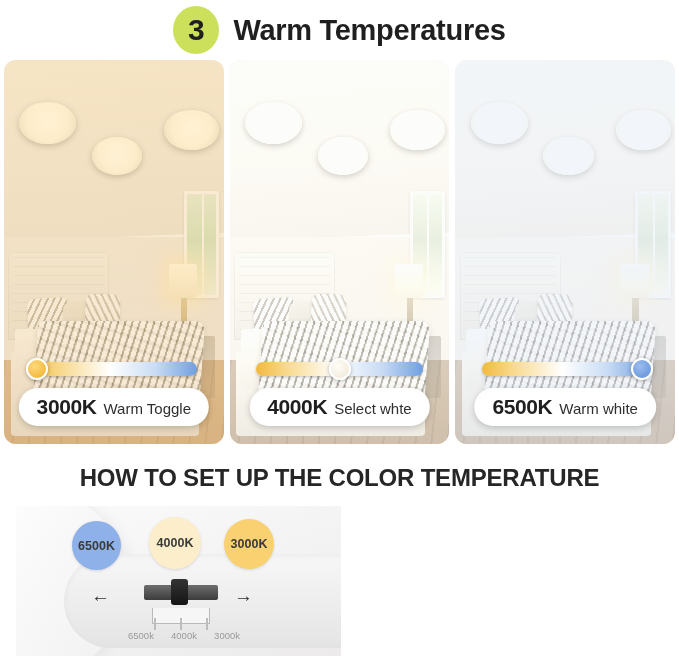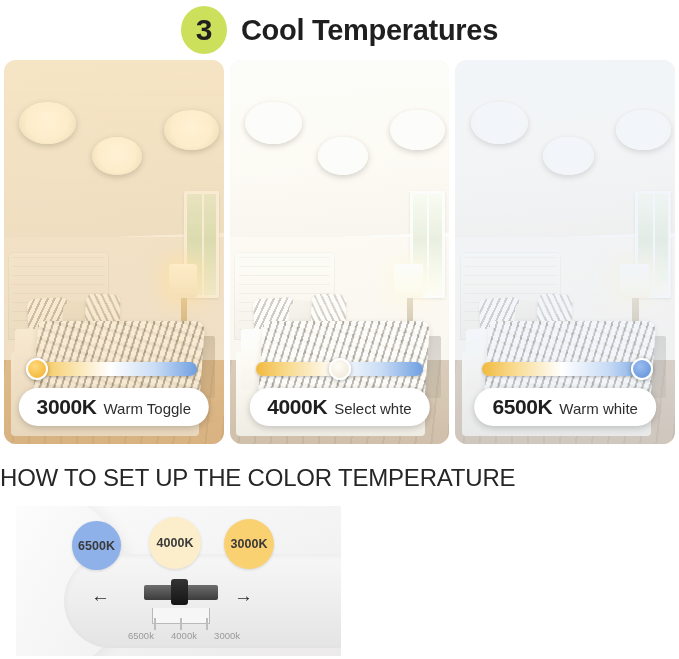--- a/index.html
+++ b/index.html
@@ -194,22 +194,23 @@
     padding:7px 18px;
     display:flex; align-items:baseline; gap:7px;
     white-space:nowrap;
     box-shadow:0 2px 7px rgba(0,0,0,.2);
   }
   .pill .kelvin { font-size:21px; font-weight:bold; color:#1f1f1f; letter-spacing:-0.4px; }
   .pill .desc   { font-size:15px; color:#2f2f2f; }
 
   
   .howto-title {
+    text-align:center;
     font-size:24px;
-    font-weight:normal;
+    font-weight:bold;
     color:#262626;
     letter-spacing:-0.2px;
     margin-top:20px;
   }
 
   .bottom {
     display:flex;
     margin-top:14px;
     padding:0 16px;
     gap:16px;
@@ -292,21 +293,21 @@
     font-size:25px; font-weight:bold; color:#1f1f1f;
     margin-bottom:10px; letter-spacing:-0.4px;
   }
   .step { font-size:16.5px; color:#303030; line-height:1.55; }
 </style>
 </head>
 <body>
 
 <div class="header">
   <div class="badge">3</div>
-  <div class="header-title">Cool Temperatures</div>
+  <div class="header-title">Warm Temperatures</div>
 </div>
 
 <div class="panels">
 
   <div class="panel">
     <div class="room">
       <div class="ceiling"></div>
       <div class="lamp l1"></div>
       <div class="lamp l2"></div>
       <div class="lamp l3"></div>

